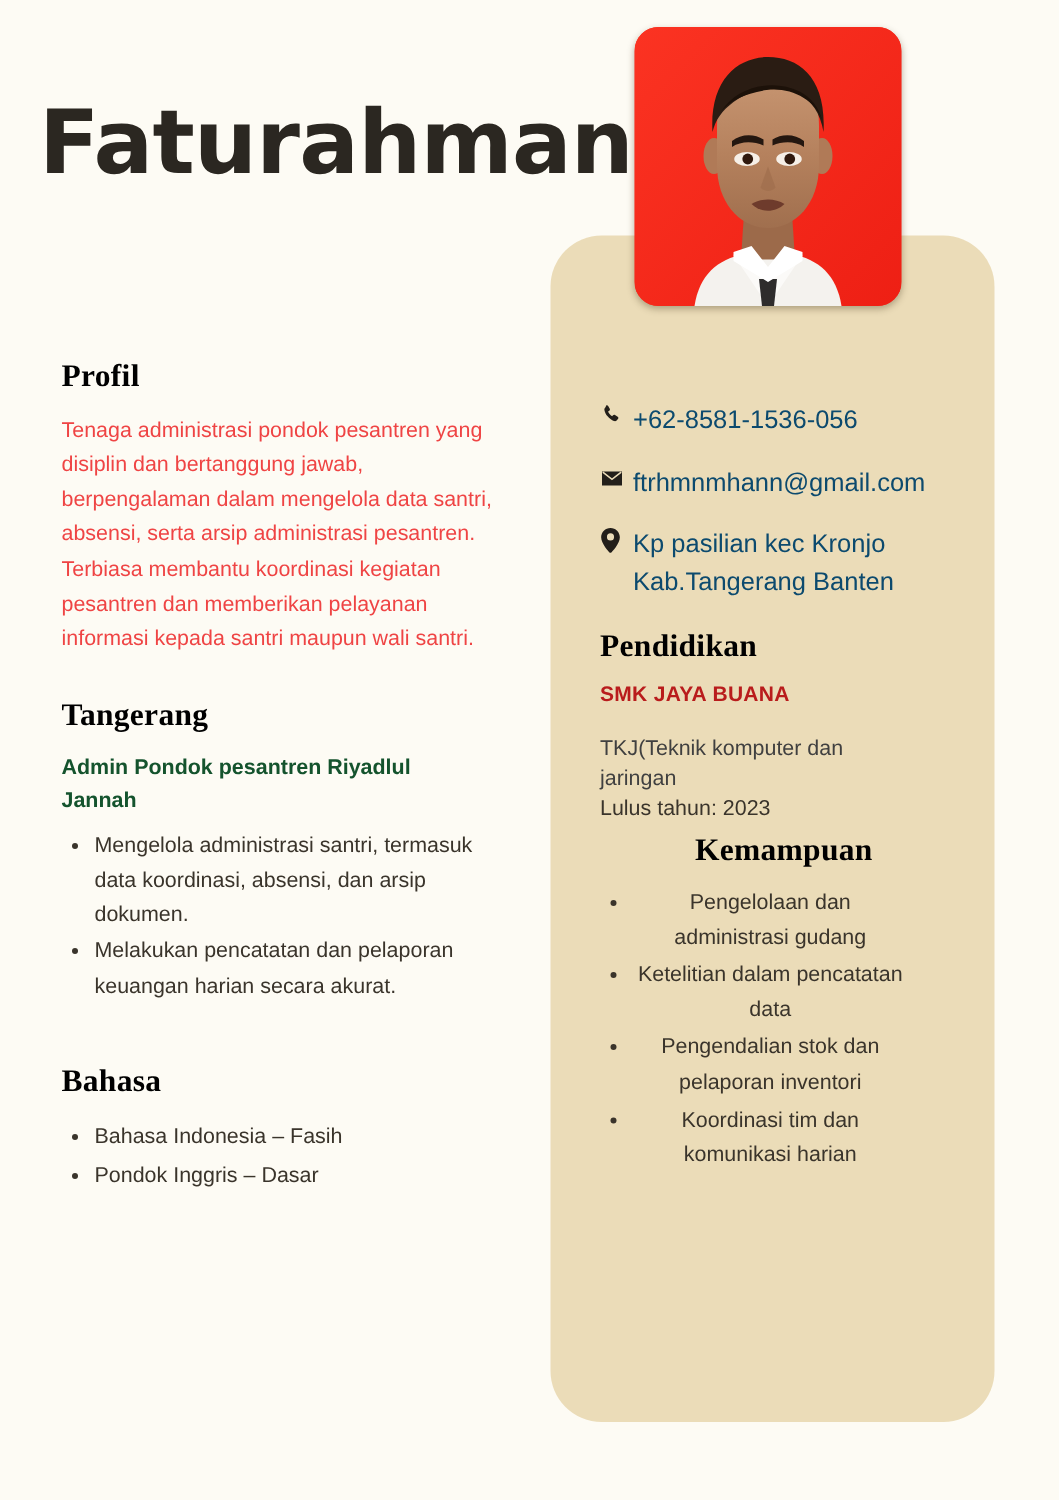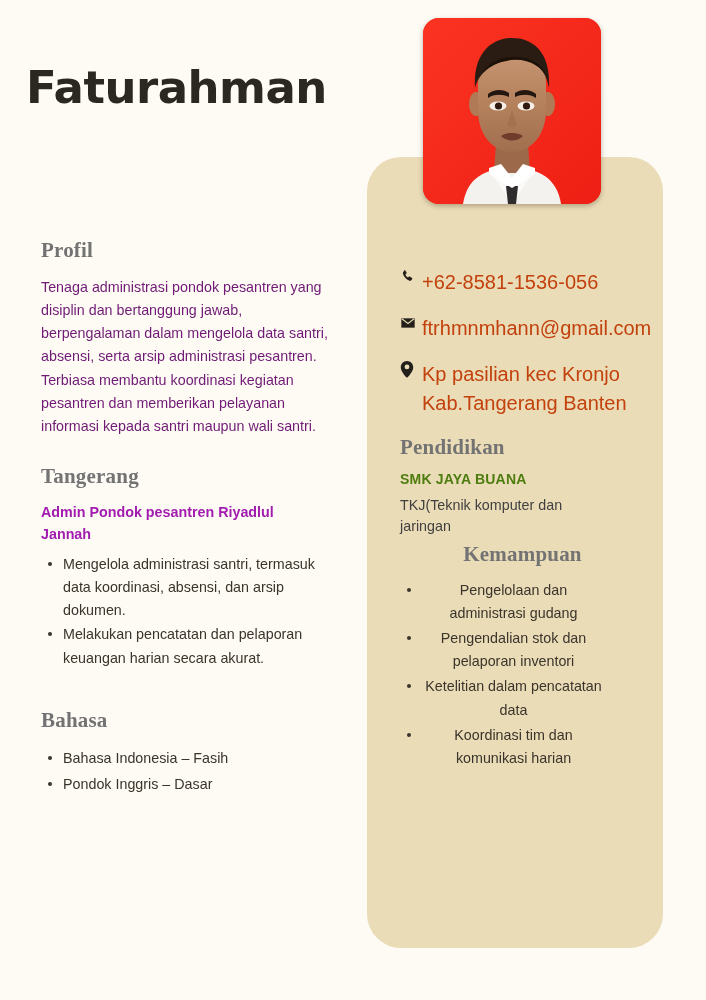--- a/index.html
+++ b/index.html
@@ -42,55 +42,55 @@
     background: #FA2B1E;
     box-shadow: 0 2px 5px rgba(60,45,20,0.35);
   }
   #photo svg { display: block; width: 100%; height: 100%; }
 
   
   #name-title {
     position: absolute;
     left: 26px;
     top: 64px;
-    font-size: 45px;
+    font-size: 59px;
     line-height: 1.05;
     font-weight: bold;
     letter-spacing: -0.5px;
     color: #2B2721;
     font-family: "DejaVu Sans", sans-serif;
   }
 
   
   #left-column {
     position: absolute;
     left: 41px;
     top: 238px;
     width: 300px;
   }
 
   .section-heading {
     font-family: "Liberation Serif", serif;
     font-size: 21px;
     font-weight: bold;
-    color: #737373;
+    color: #000000;
     letter-spacing: 0.2px;
   }
 
   .body-text {
     font-size: 14.3px;
     line-height: 1.62;
-    color: #701a75;
+    color: #ef4444;
   }
 
   .job-title {
     font-size: 14.3px;
     font-weight: bold;
     line-height: 1.5;
-    color: #a21caf;
+    color: #14532d;
   }
 
   ul.bullets {
     list-style: none;
     margin: 0;
     padding: 0;
   }
   ul.bullets li {
     position: relative;
     padding-left: 22px;
@@ -137,32 +137,32 @@
     margin-bottom: 17px;
   }
   .contact-icon {
     width: 22px;
     min-width: 22px;
     padding-top: 1px;
     color: #231F1A;
   }
   .contact-icon svg { display: block; }
   .contact-text {
-    font-size: 20px;
+    font-size: 17px;
     line-height: 1.45;
-    color: #c2410c;
+    color: #0c4a6e;
   }
 
   #pendidikan-block { margin-top: 17px; }
   #pendidikan-heading { margin-bottom: 11px; }
   #school-name {
     font-size: 14px;
     font-weight: bold;
-    color: #4d7c0f;
-    margin-bottom: 8px;
+    color: #b91c1c;
+    margin-bottom: 19px;
     letter-spacing: 0.2px;
   }
   #major-text {
     font-size: 14.3px;
     line-height: 1.46;
     color: #404040;
     width: 200px;
   }
   #graduation-text {
     font-size: 14.3px;
@@ -284,27 +284,28 @@
           <circle cx="12" cy="10.5" r="4.2" fill="#EBDCB8"></circle>
         </svg>
       </span>
       <span class="contact-text">Kp pasilian kec Kronjo Kab.Tangerang Banten</span>
     </div>
 
     <div id="pendidikan-block">
       <div id="pendidikan-heading" class="section-heading">Pendidikan</div>
       <div id="school-name">SMK JAYA BUANA</div>
       <div id="major-text">TKJ(Teknik komputer dan jaringan</div>
+      <div id="graduation-text">Lulus tahun: 2023</div>
     </div>
 
     <div id="kemampuan-block">
       <div id="kemampuan-heading" class="section-heading">Kemampuan</div>
       <ul id="kemampuan-list" class="bullets">
         <li>Pengelolaan dan administrasi gudang</li>
+        <li>Ketelitian dalam pencatatan data</li>
         <li>Pengendalian stok dan pelaporan inventori</li>
-        <li>Ketelitian dalam pencatatan data</li>
         <li>Koordinasi tim dan komunikasi harian</li>
       </ul>
     </div>
 
   </div>
 
 </div>
 
 </body></html>

